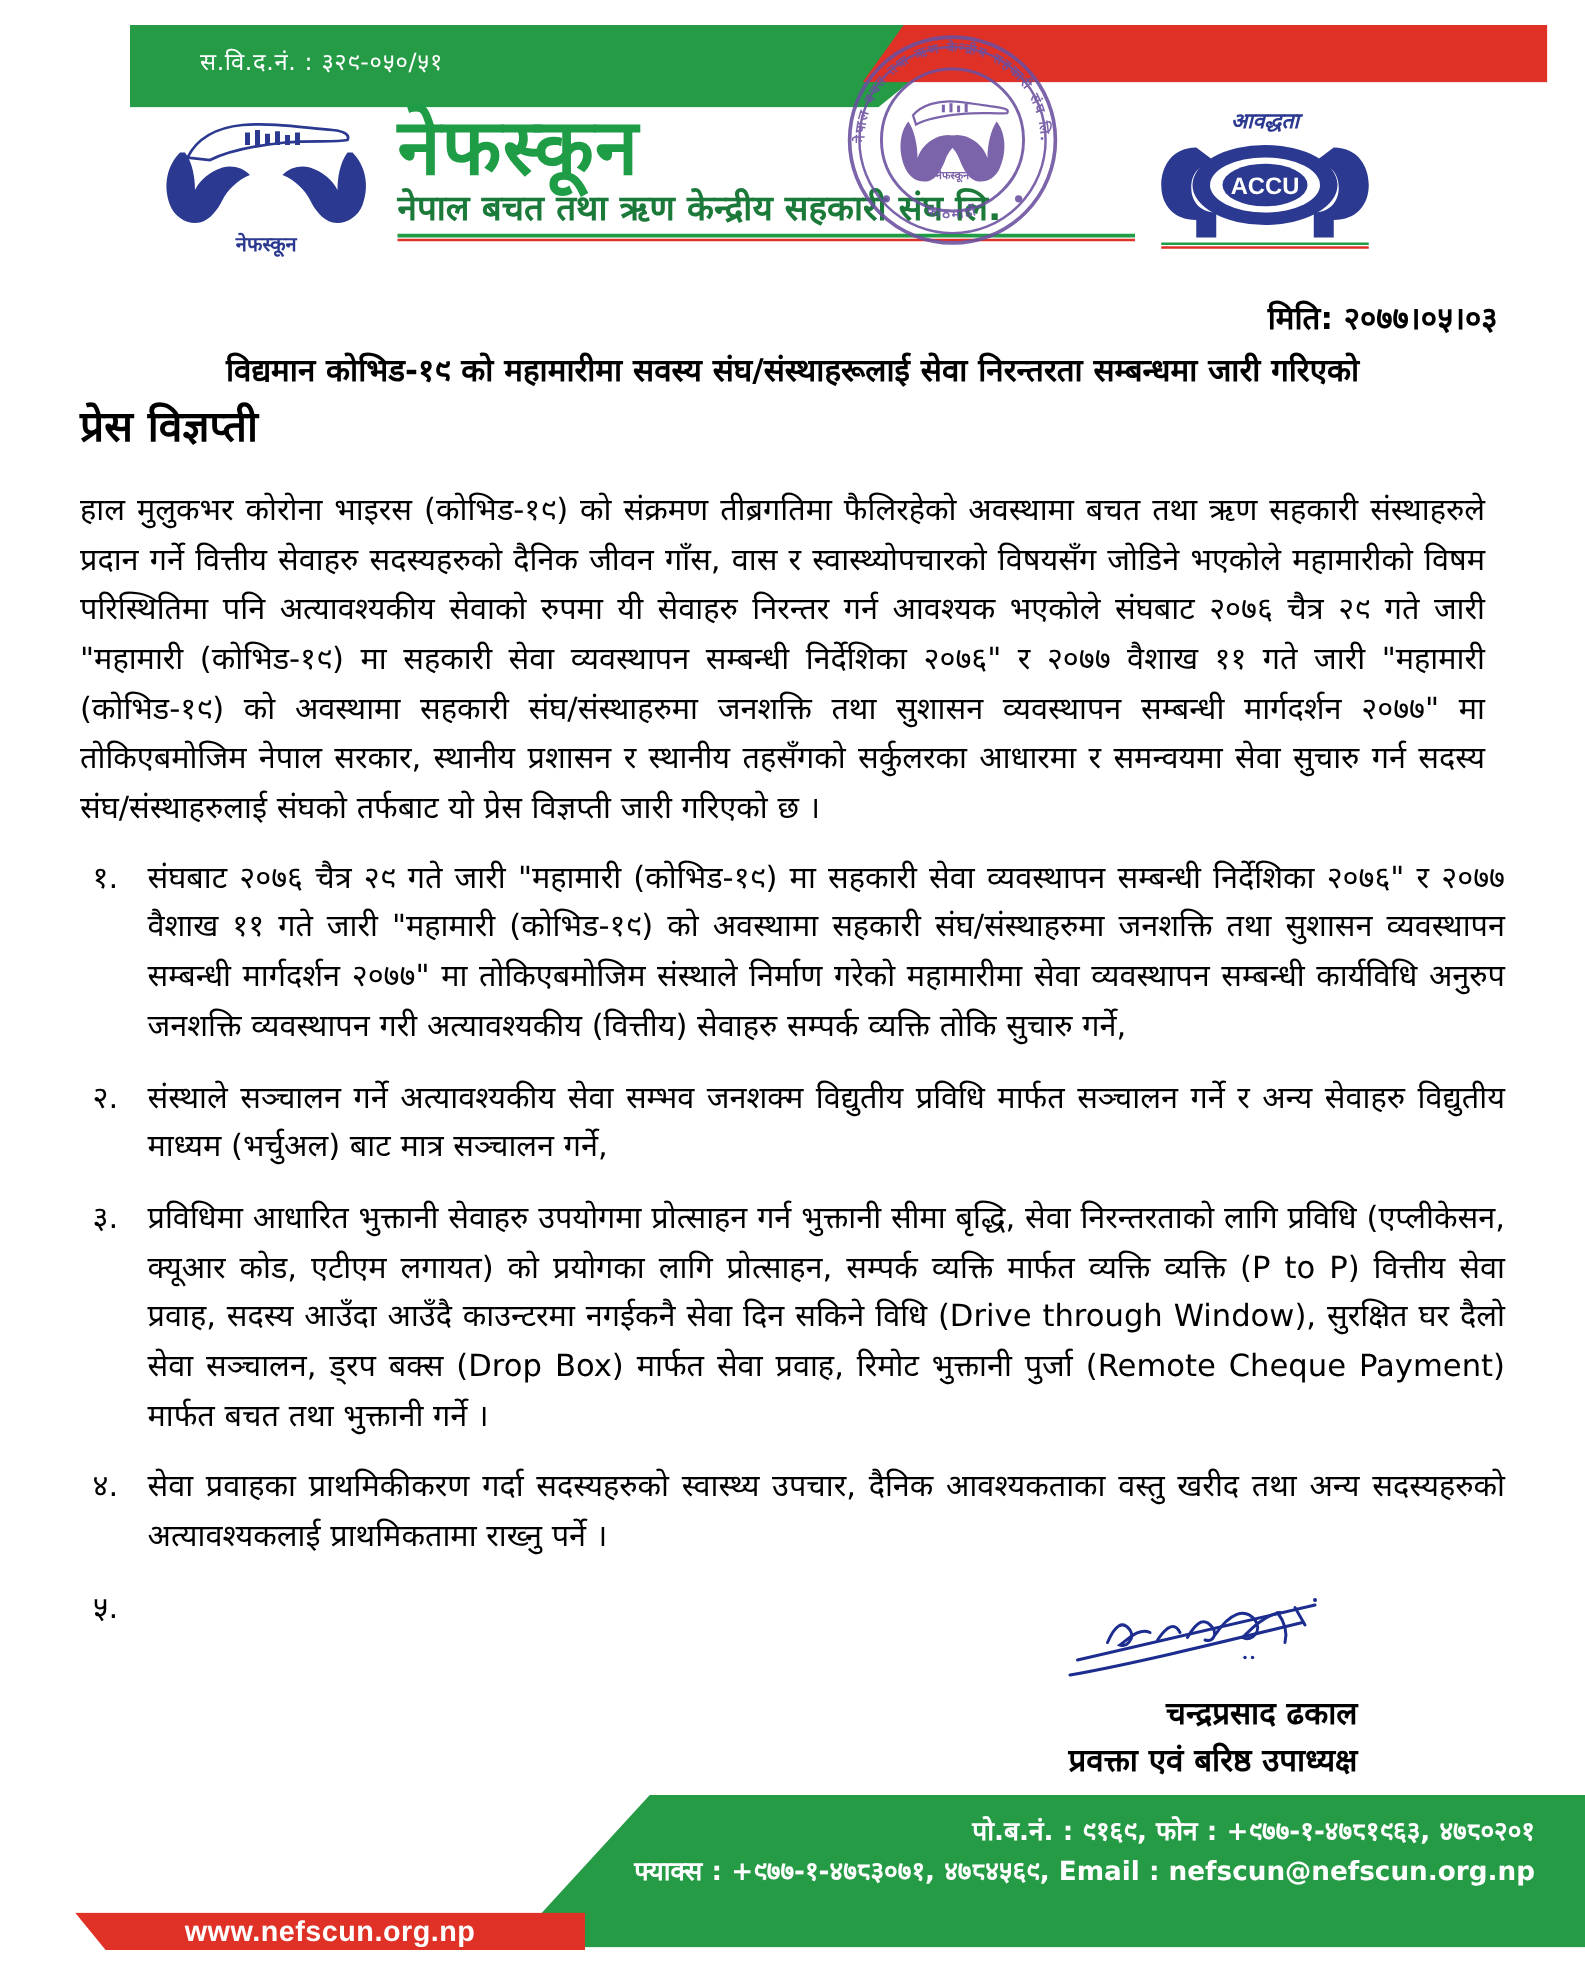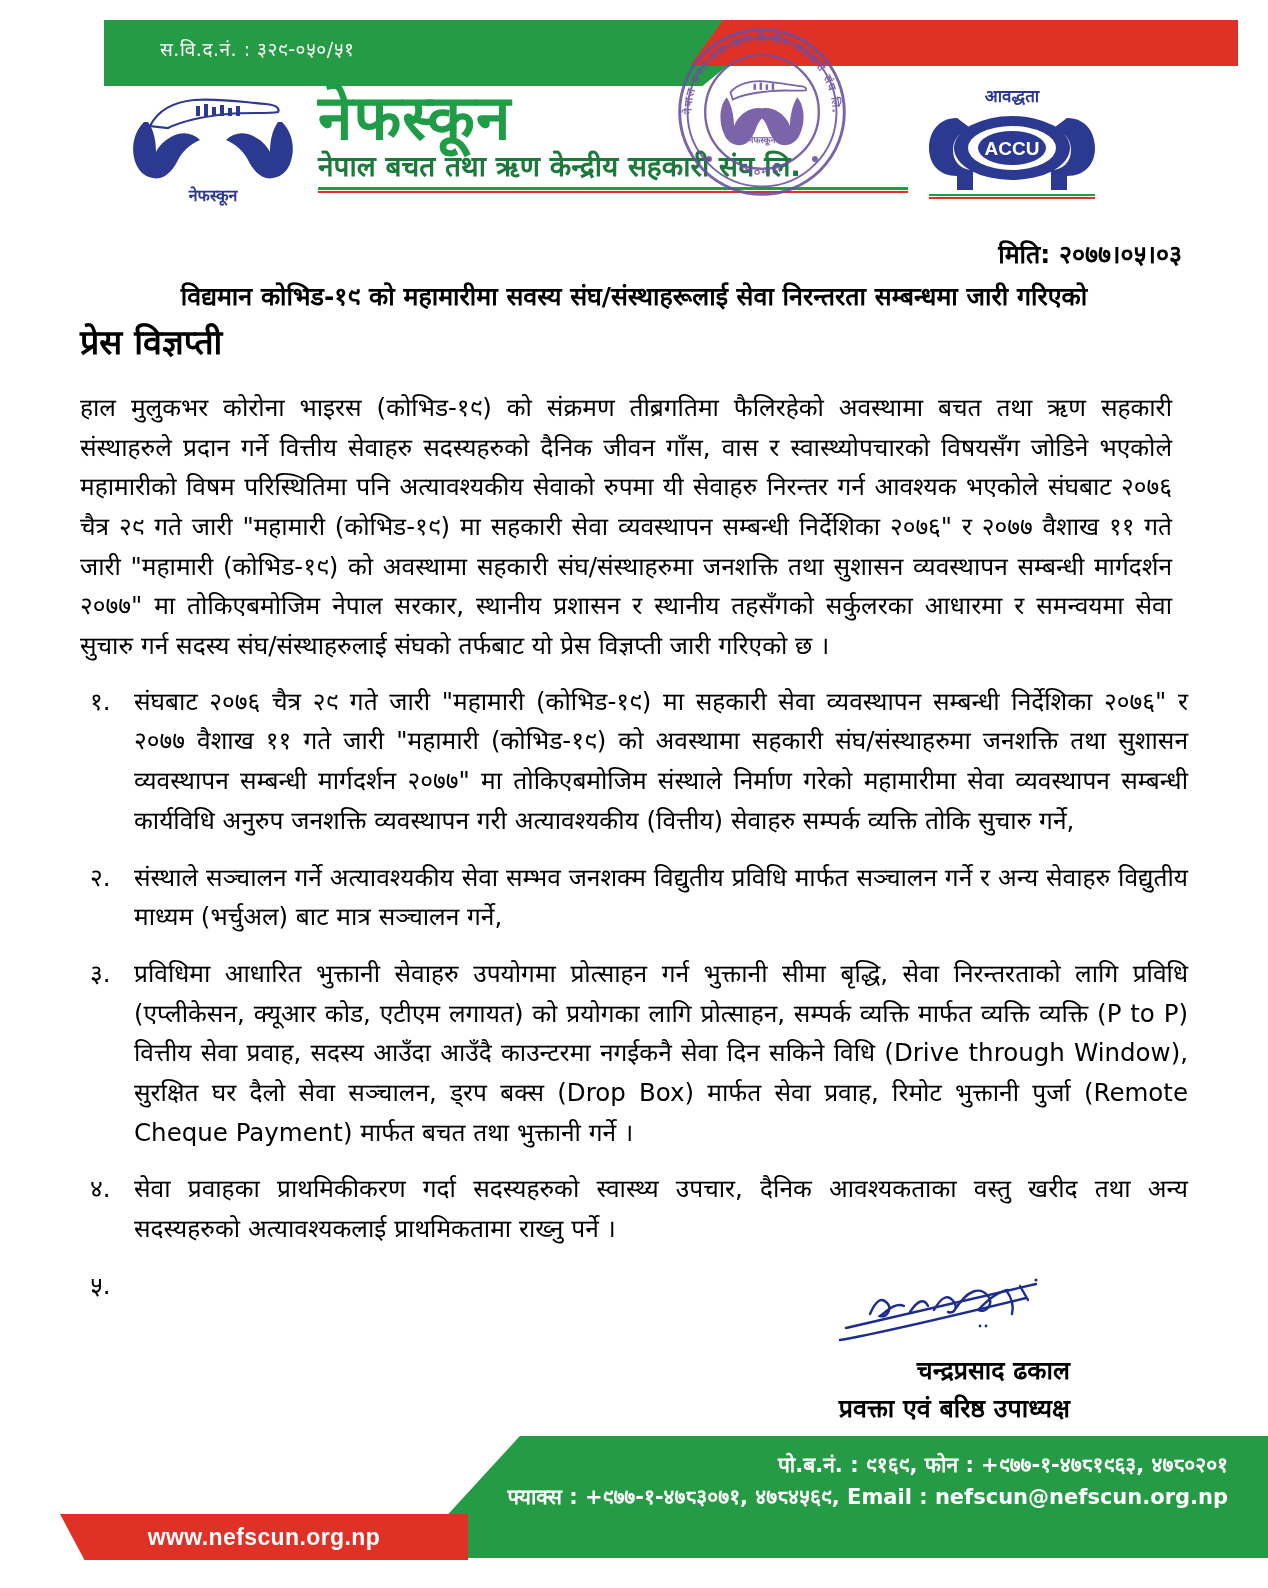--- a/index.html
+++ b/index.html
@@ -122,26 +122,27 @@
     left: 922px;
     top: 84px;
     width: 180px;
     text-align: center;
   }
   .accu-label {
     font-size: 17px;
     font-weight: bold;
     color: #2b3990;
     margin-bottom: 1px;
+    font-style: italic;
   }
 
   
   .content {
     position: relative;
-    padding: 0 80px;
+    padding: 0 64px;
     box-sizing: border-box;
   }
   .doc-date {
     text-align: right;
     font-size: 25px;
     font-weight: bold;
     margin: 14px 6px 10px 0;
   }
   .doc-subtitle {
     text-align: center;
@@ -225,21 +226,21 @@
     width: 860px;
     height: 122px;
     background: #259b46;
     clip-path: polygon(13% 0, 100% 0, 100% 100%, 0 100%);
   }
   .footer-red {
     position: absolute;
     left: 60px;
     bottom: 28px;
     width: 408px;
-    height: 46px;
+    height: 30px;
     background: #e03127;
     clip-path: polygon(0 0, 100% 0, 100% 100%, 6% 100%);
     display: flex;
     align-items: center;
     justify-content: center;
   }
   .footer-url {
     color: #ffffff;
     font-family: "Liberation Sans", sans-serif;
     font-size: 23px;

